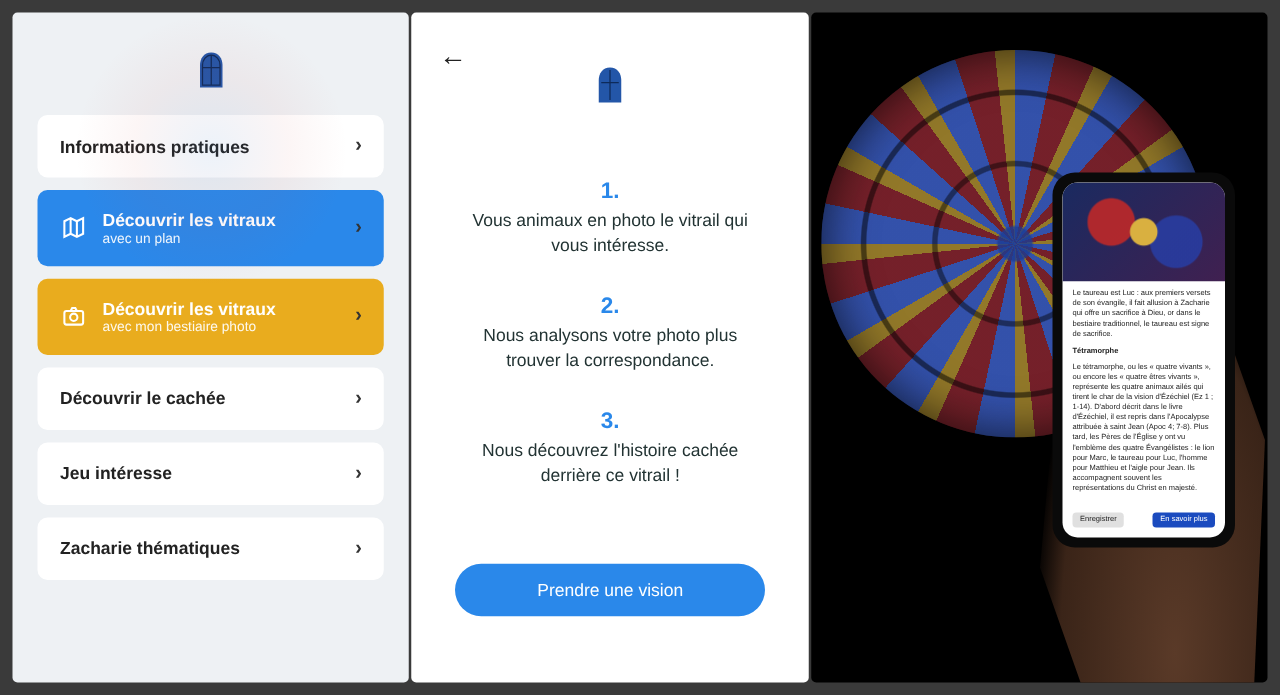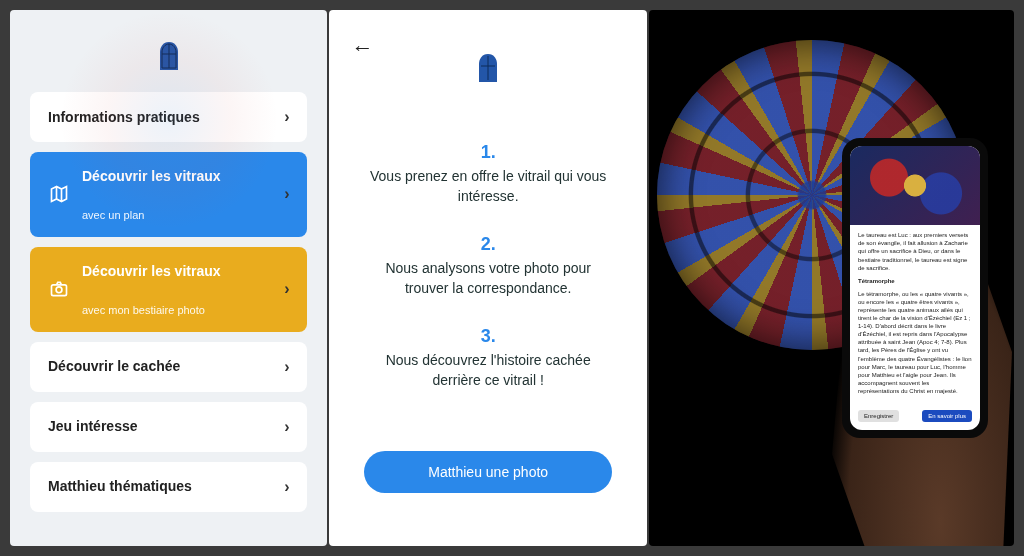--- a/index.html
+++ b/index.html
@@ -41,21 +41,21 @@
     padding: 16px 18px;
     display: flex; align-items: center; justify-content: space-between;
     font-size: 14px; font-weight: 600; color: #222;
     cursor: pointer;
   }
   .menu-item .chev { color: #333; font-size: 16px; }
   .menu-item.blue { background: #2a88ea; color: #fff; }
   .menu-item.yellow { background: #e9ac1e; color: #fff; }
   .menu-item .left { display: flex; align-items: center; gap: 12px; }
   .menu-item .title { font-weight: 600; line-height:1.2; }
-  .menu-item .sub { font-weight: 400; font-size: 11px; opacity: .92; margin-top: 24px; }
+  .menu-item .sub { font-weight: 400; font-size: 11px; opacity: .92; }
   .icon-box { width:22px; display:flex; align-items:center; justify-content:center; }
 
   
   .back-arrow { position:absolute; top:22px; left:22px; font-size:22px; cursor:pointer; color:#222; }
   .logo2 { margin-top: 42px; }
   .steps { padding: 10px 40px; text-align: center; }
   .step { margin-top: 28px; color:#1d364c; }
   .step-num { color: #2a88ea; font-weight: 700; font-size: 18px; }
   .step-text { margin-top: 4px; font-size: 14px; line-height: 1.4; color:#233;}
   .cta {
@@ -186,48 +186,48 @@
     </div>
     <div class="menu-item">
       <span class="title">Découvrir le cachée</span>
       <span class="chev">›</span>
     </div>
     <div class="menu-item">
       <span class="title">Jeu intéresse</span>
       <span class="chev">›</span>
     </div>
     <div class="menu-item">
-      <span class="title">Matthieu thématiques</span>
+      <span class="title">Zacharie thématiques</span>
       <span class="chev">›</span>
     </div>
   </div>
 </div>
 
 <div class="panel panel-mid">
   <span class="back-arrow">←</span>
   <svg class="logo logo2" viewBox="0 0 24 32">
     <path d="M12 2 C6 2 3 7 3 12 L3 30 L21 30 L21 12 C21 7 18 2 12 2 Z" fill="#2356a8"></path>
     <line x1="12" y1="4" x2="12" y2="28" stroke="#0d2a59"></line>
       <line x1="5" y1="14" x2="19" y2="14" stroke="#0d2a59"></line>
   </svg>
   <div class="steps">
     <div class="step">
       <div class="step-num">1.</div>
-      <div class="step-text">Vous prenez en offre le vitrail qui vous intéresse.</div>
+      <div class="step-text">Vous animaux en photo le vitrail qui vous intéresse.</div>
     </div>
     <div class="step">
       <div class="step-num">2.</div>
-      <div class="step-text">Nous analysons votre photo pour trouver la correspondance.</div>
+      <div class="step-text">Nous analysons votre photo plus trouver la correspondance.</div>
     </div>
     <div class="step">
       <div class="step-num">3.</div>
       <div class="step-text">Nous découvrez l'histoire cachée derrière ce vitrail !</div>
     </div>
   </div>
-  <button class="cta">Matthieu une photo</button>
+  <button class="cta">Prendre une vision</button>
 </div>
 
 <div class="panel panel-right">
   <div class="rose"></div>
   <div class="hand"></div>
   <div class="phone">
     <div class="phone-screen">
       <div class="phone-img"></div>
       <div class="phone-text">
         <p>Le taureau est Luc : aux premiers versets de son évangile, il fait allusion à Zacharie qui offre un sacrifice à Dieu, or dans le bestiaire traditionnel, le taureau est signe de sacrifice.</p>

